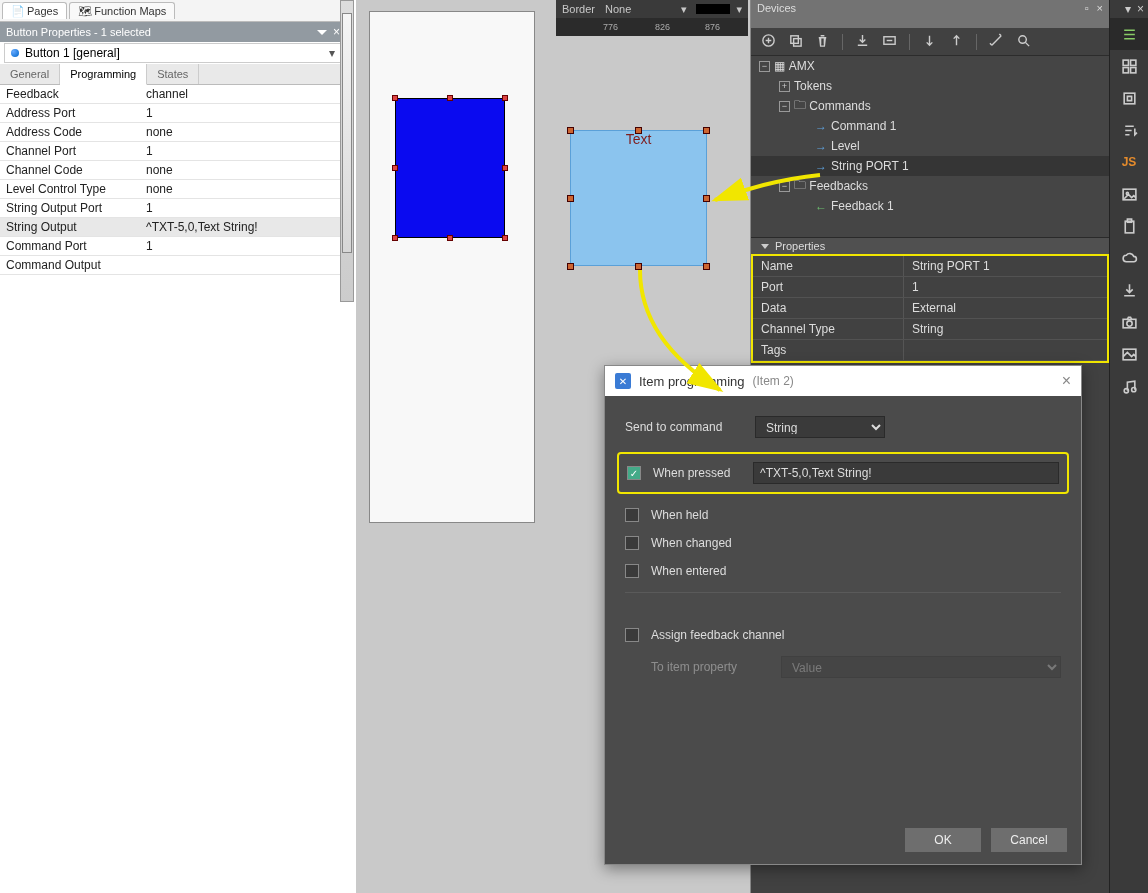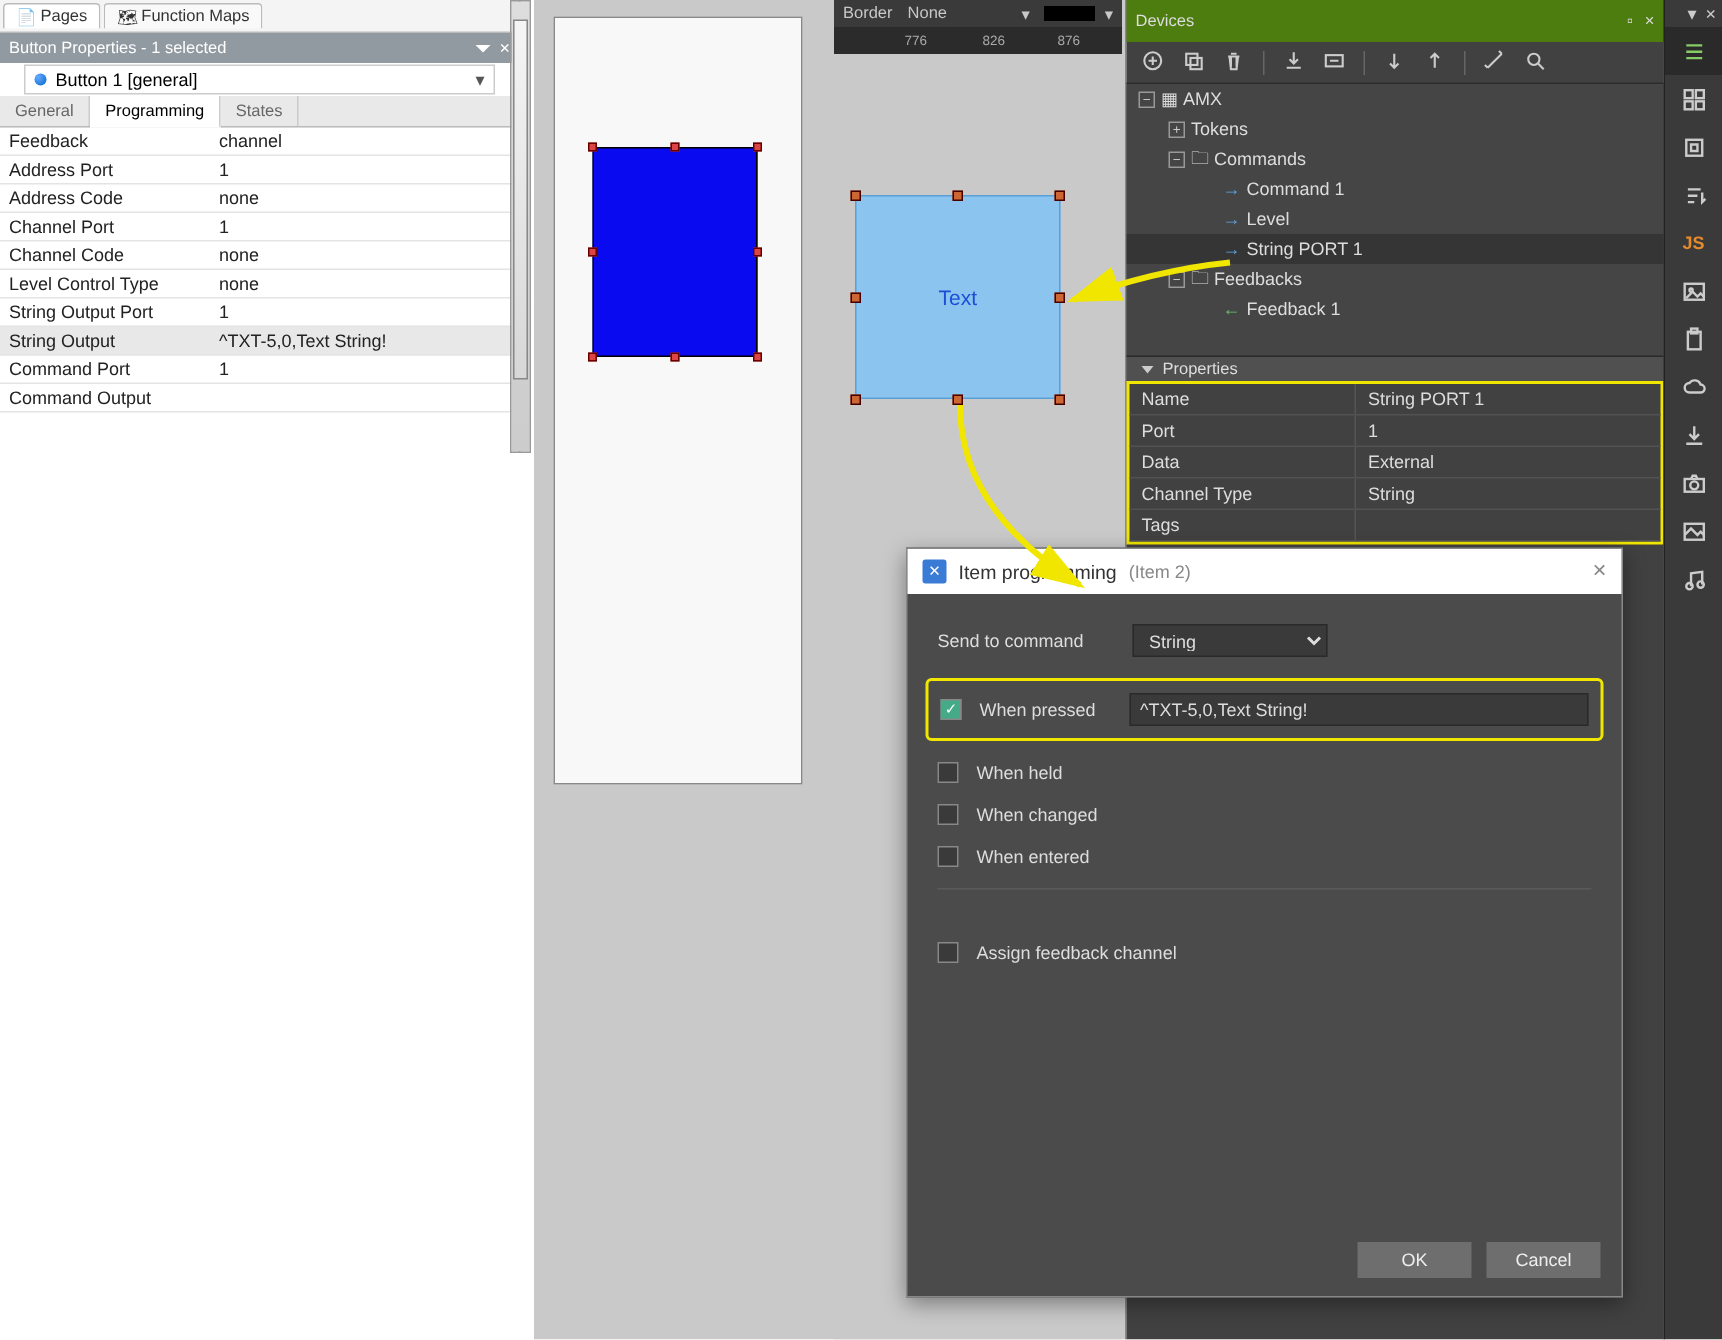--- a/index.html
+++ b/index.html
@@ -10,21 +10,21 @@
 .tab-strip-top { display: flex; gap: 2px; background: #f4f4f4; height: 22px; align-items: center; padding-left: 2px; border-bottom: 1px solid #bbb; }
 .tab-strip-top .tab { display: flex; align-items: center; gap: 4px; padding: 2px 8px; background: #f9f9f9; border: 1px solid #bbb; border-bottom: none; border-radius: 3px 3px 0 0; font-size: 11px; color: #333; }
 .tab-strip-top .tab.active { background: #fff; }
 .tab-strip-top .icon { width: 12px; height: 12px; display: inline-block; }
 
 .section-header { background: #929aa1; color: #fff; font-size: 11px; padding: 3px 6px; display: flex; justify-content: space-between; align-items: center; gap: 40px; }
 .section-header .right { display: flex; gap: 6px; align-items: center; }
 .section-header .tri { width: 0; height: 0; border-left: 5px solid transparent; border-right: 5px solid transparent; border-top: 5px solid #fff; }
 .section-header .x { font-size: 12px; cursor: pointer; }
 
-.combo-row { display: flex; align-items: center; padding: 2px 6px; border: 1px solid #ccc; margin: 1px 16px; background: #fff; }
+.combo-row { display: flex; align-items: center; padding: 2px 6px; border: 1px solid #ccc; margin: 1px 4px; background: #fff; }
 .combo-row .dot { width: 8px; height: 8px; border-radius: 50%; background: radial-gradient(circle at 30% 30%, #6af, #06c); margin-right: 6px; }
 .combo-row .chev { margin-left: auto; color: #555; }
 
 .sub-tabs { display: flex; border-bottom: 1px solid #bbb; background: #e9e9e9; }
 .sub-tabs .sub-tab { padding: 4px 10px; font-size: 11px; color: #666; border-right: 1px solid #ccc; }
 .sub-tabs .sub-tab.active { background: #fff; color: #000; font-weight: 400; border-bottom: 1px solid #fff; margin-bottom: -1px; }
 
 .prop-grid { font-size: 12px; }
 .prop-grid .row { display: flex; border-bottom: 1px solid #e4e4e4; }
 .prop-grid .row.sel { background: #e8e8e8; }
@@ -41,26 +41,26 @@
 .blue-box { position: absolute; left: 25px; top: 86px; width: 110px; height: 140px; background: #0a0af0; border: 1px solid #000; }
 .handle { position: absolute; width: 6px; height: 6px; background: #d44; border: 1px solid #600; }
 
 
 .canvas-right { position: absolute; left: 556px; top: 0; width: 192px; height: 893px; background: #c9c9c9; }
 .toolbar-border { position: absolute; left: 0; top: 0; width: 192px; height: 18px; background: #3a3a3a; color: #c8c8c8; font-size: 11px; display: flex; align-items: center; padding: 0 6px; gap: 6px; }
 .toolbar-border .swatch { width: 34px; height: 10px; background: #000; margin-left: 4px; }
 .toolbar-border .drop { margin-left: auto; }
 .ruler { position: absolute; left: 0; top: 18px; width: 192px; height: 18px; background: #2b2b2b; color: #aaa; font-size: 9px; display: flex; align-items: center; }
 .ruler span { position: absolute; margin-left: 29px; }
-.teal-box { position: absolute; left: 14px; top: 130px; width: 137px; height: 136px; background: #8bc4ee; border: 1px solid #5aa0d8; color: #1d4ed8; font-size: 14px; display: flex; align-items: center; justify-content: center; }
+.teal-box { position: absolute; left: 14px; top: 130px; width: 137px; height: 136px; background: #8bc4ee; border: 1px solid #5aa0d8; color: #7f1d1d; font-size: 14px; display: flex; justify-content: center; }
 .sel-handle { position: absolute; width: 7px; height: 7px; background: #c63; border: 1px solid #400; }
 
 
 .devices { position: absolute; left: 751px; top: 0; width: 358px; height: 893px; background: #414141; color: #ddd; }
-.devices .title { height: 18px; background: #4d7c0f; font-size: 11px; padding: 14px 6px; display: flex; align-items: center; justify-content: space-between; }
+.devices .title { height: 18px; background: #737373; font-size: 11px; padding: 14px 6px; display: flex; align-items: flex-end; justify-content: space-between; }
 .devices .title .icons { display: flex; gap: 8px; align-items: center; font-size: 11px; }
 .dev-toolbar { height: 28px; display: flex; align-items: center; gap: 12px; padding: 0 10px; border-bottom: 1px solid #2c2c2c; }
 .dev-toolbar .sep { width: 1px; height: 16px; background: #666; }
 .dev-toolbar svg { width: 15px; height: 15px; stroke: #ccc; fill: none; stroke-width: 1.5; }
 
 .tree { background: #454545; position: relative; height: 182px; border-bottom: 1px solid #2a2a2a; overflow: hidden; }
 .tree .node { display: flex; align-items: center; height: 20px; font-size: 12px; }
 .tree .node.sel { background: #353535; }
 .tree .exp { width: 11px; height: 11px; border: 1px solid #999; color: #ccc; font-size: 9px; line-height: 9px; text-align: center; margin-right: 4px; }
 .tree .arrow-r { color: #5fa4e0; margin-right: 4px; }
@@ -432,20 +432,25 @@
       </div>
     <div class="row">
         <span class="chk"></span>
         <span>When entered</span>
       </div>
     <div class="sect-gap"></div>
     <div class="row">
         <span class="chk"></span>
         <span>Assign  feedback channel</span>
       </div>
+    <div class="row" style="opacity:.45">
+      <span style="width:26px"></span>
+      <span class="label">To item property</span>
+      <select disabled="" style="flex:1"><option>Value</option></select>
+    </div>
   </div>
   <div class="footer">
     <button class="btn">OK</button>
     <button class="btn">Cancel</button>
   </div>
 </div>
 
 <svg class="overlay-svg">
   <defs>
       <marker id="ah" markerWidth="10" markerHeight="10" refX="8" refY="3" orient="auto">

